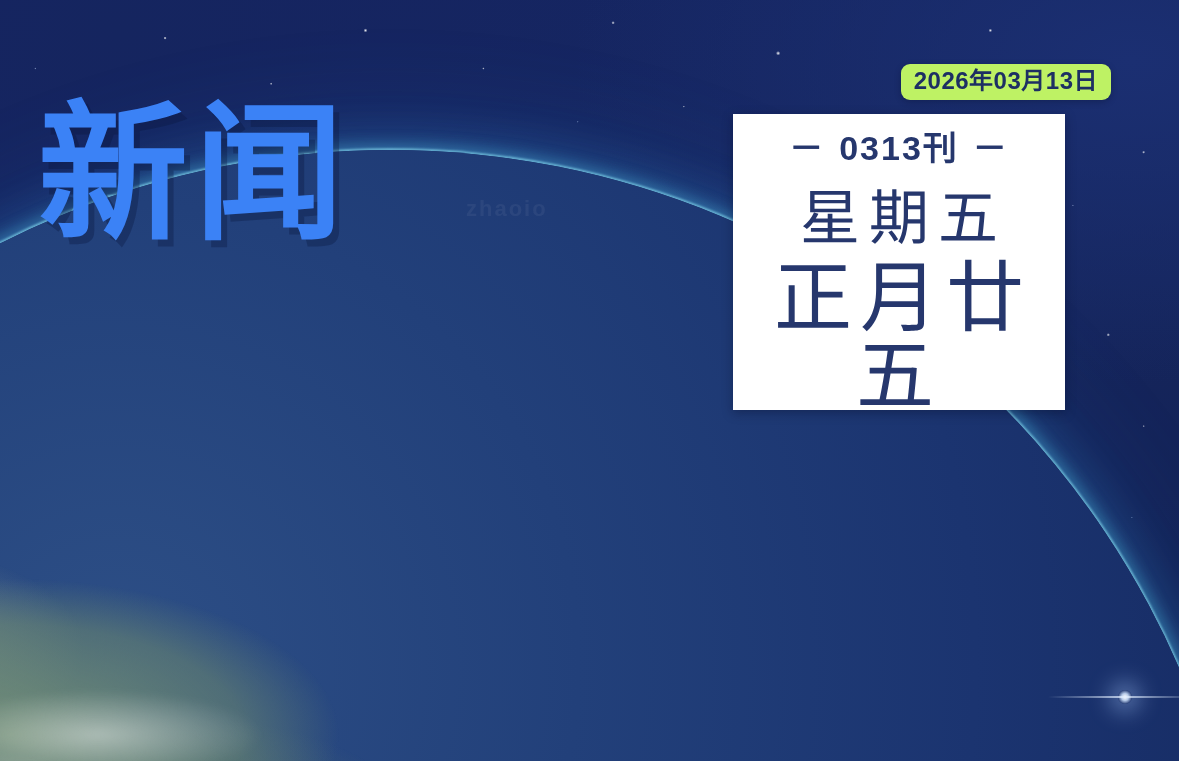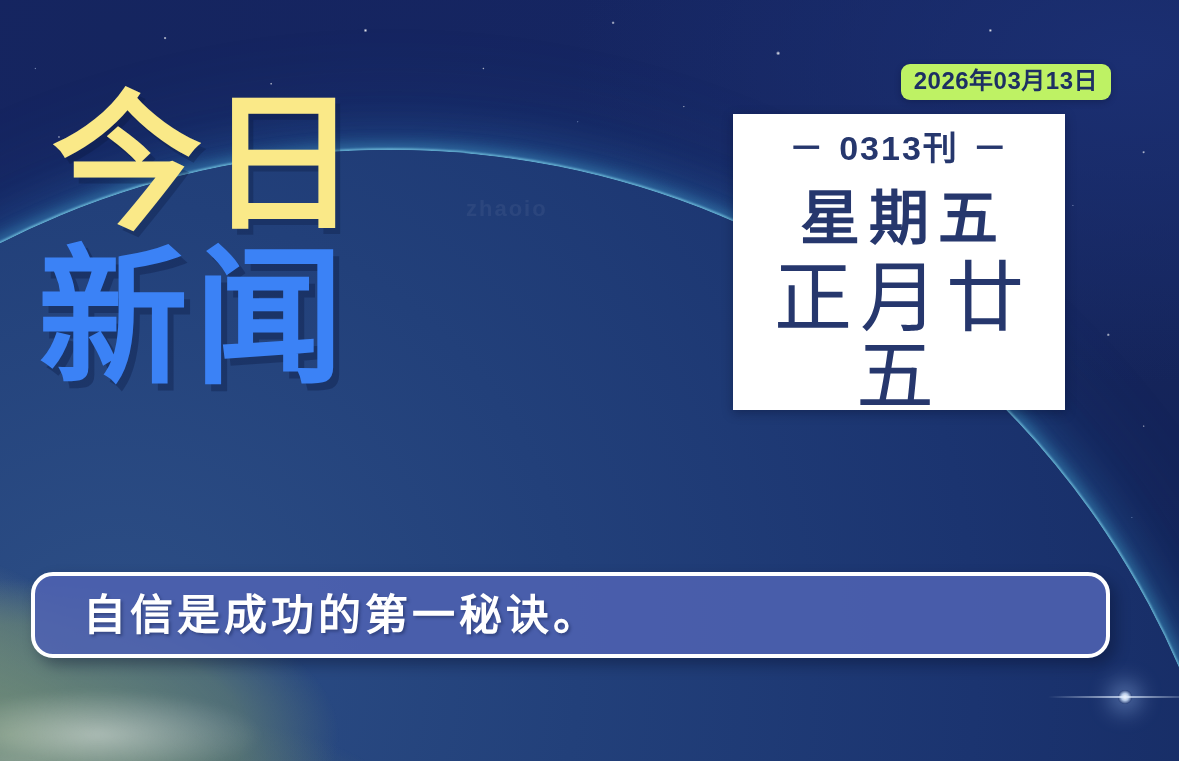--- a/index.html
+++ b/index.html
@@ -304,21 +304,21 @@
     line-height: 1.1;
     white-space: nowrap;
   }
   .issue .dash {
     font-weight: 700;
     padding: 0 14px;
   }
   .weekday {
     margin-top: 22px;
     font-size: 60px;
-    font-weight: 700;
+    font-weight: 400;
     letter-spacing: 9px;
     line-height: 1;
     text-indent: 9px;
   }
   .lunar {
     margin-top: 10px;
     font-size: 78px;
     font-weight: 400;
     letter-spacing: 8px;
     line-height: 1;
@@ -367,36 +367,32 @@
       <div class="clouds"></div>
       <div class="limb-haze"></div>
     </div>
   </div>
 
   <div class="flare"></div>
 
   <div class="watermark">zhaoio</div>
 
   <div class="headline">
-    <span class="line line-1">今日</span>
     <span class="line line-2">新闻</span>
   </div>
 
   <div class="right-col">
 
     <div class="date-badge">2026年03月13日</div>
 
 
     <div class="info-card">
       <div class="issue">
         <span class="dash">－</span><span>0313刊</span><span class="dash">－</span>
       </div>
       <div class="weekday">星期五</div>
       <div class="lunar">正月廿五</div>
     </div>
 
   </div>
 
-  <div class="quote-bar">
-    <span class="quote-text">自信是成功的第一秘诀。</span>
-  </div>
 
 </div>
 
 </body></html>

